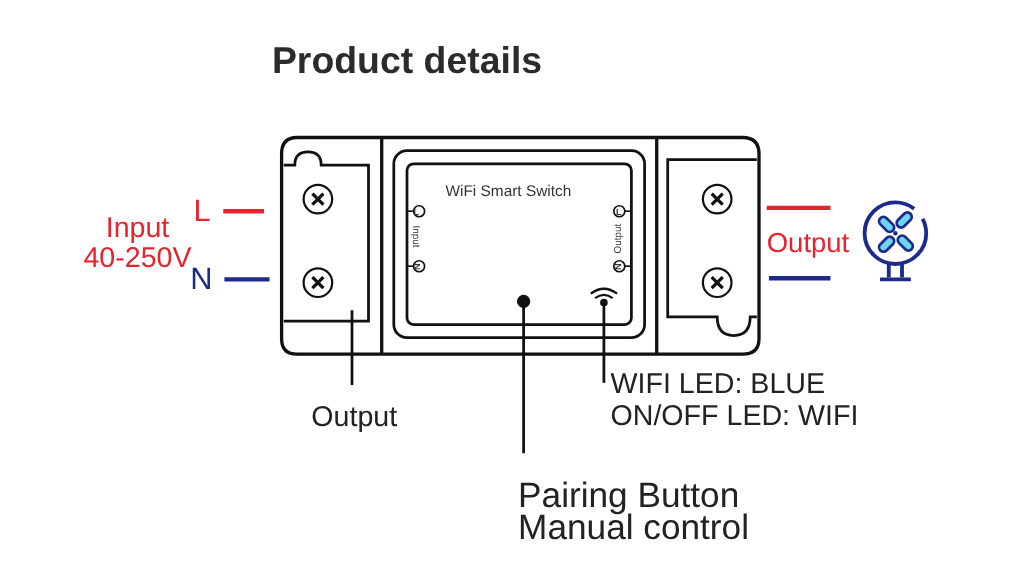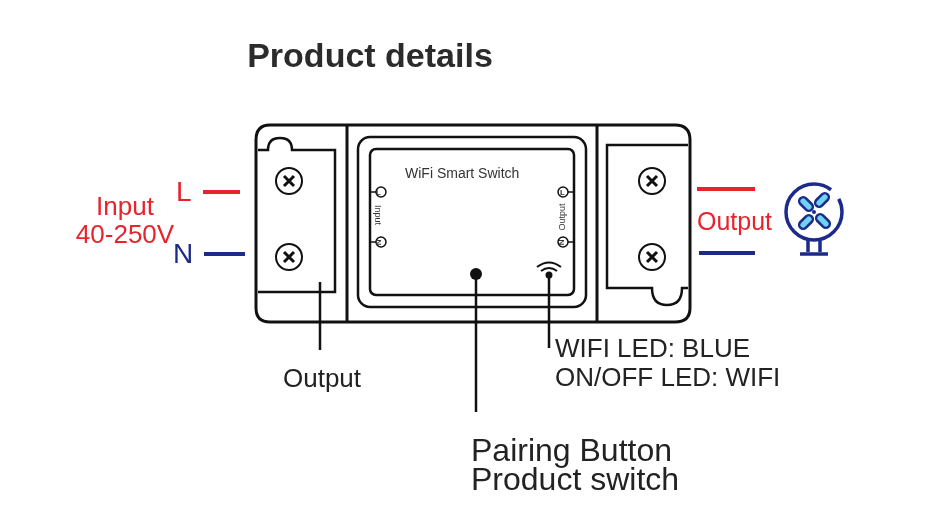--- a/index.html
+++ b/index.html
@@ -111,18 +111,18 @@
 <div class="abs red" style="left:60px;top:192px;width:130px;text-align:center;font-size:26px;line-height:28px;">
   <div>Input</div>
   <div>40-250V</div>
 </div>
 
 <div class="abs red" style="left:697px;top:207px;font-size:25px;">Output</div>
 
 <div class="abs lbl" style="left:283px;top:364px;">Output</div>
 <div class="abs lbl2" style="left:471px;top:436px;">
   <div>Pairing Button</div>
-  <div>Product switch</div>
+  <div>Manual control</div>
 </div>
 <div class="abs lbl" style="left:555px;top:334px;">
   <div>WIFI LED: BLUE</div>
   <div>ON/OFF LED: WIFI</div>
 </div>
 
 </body></html>

